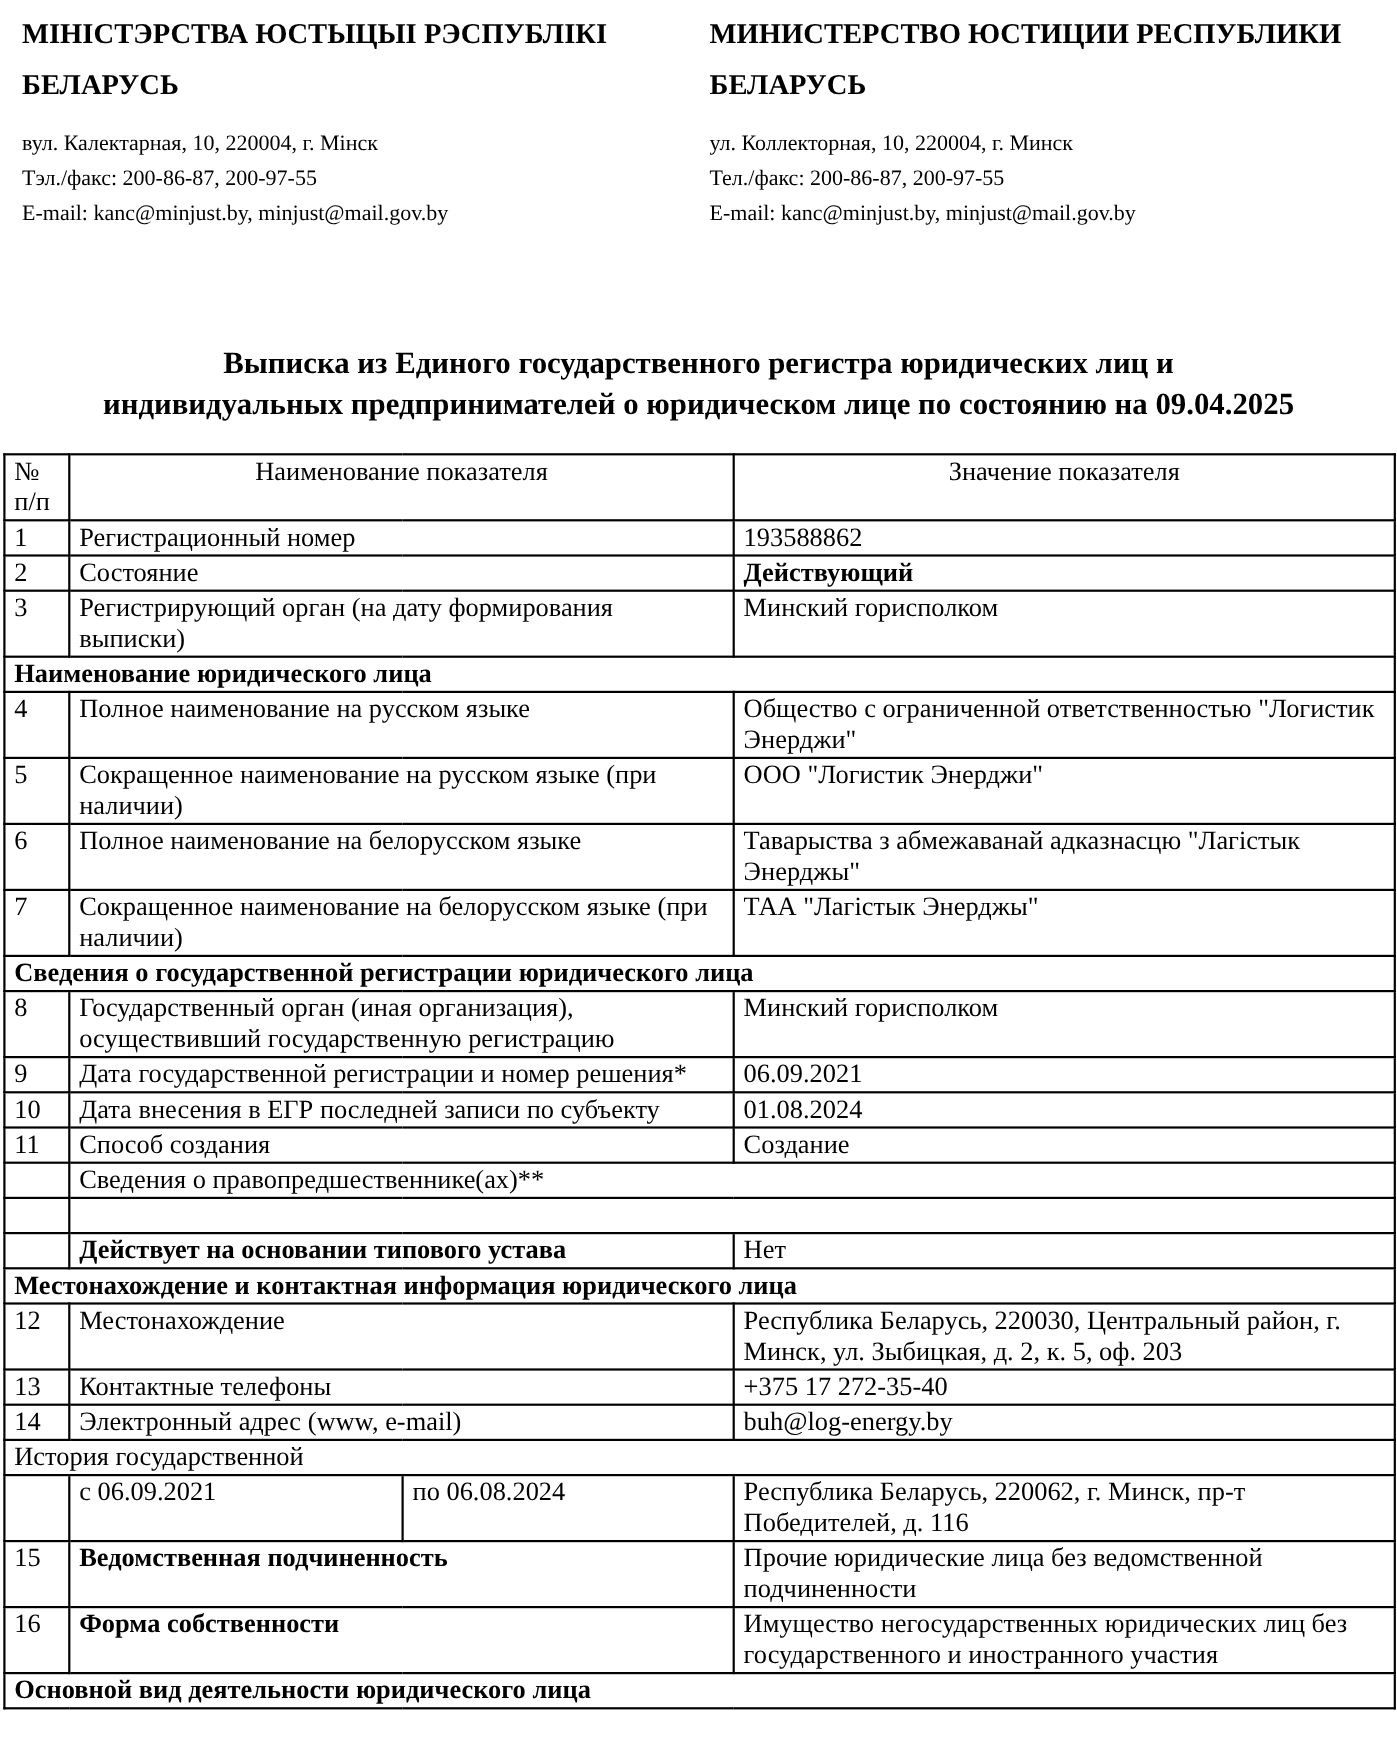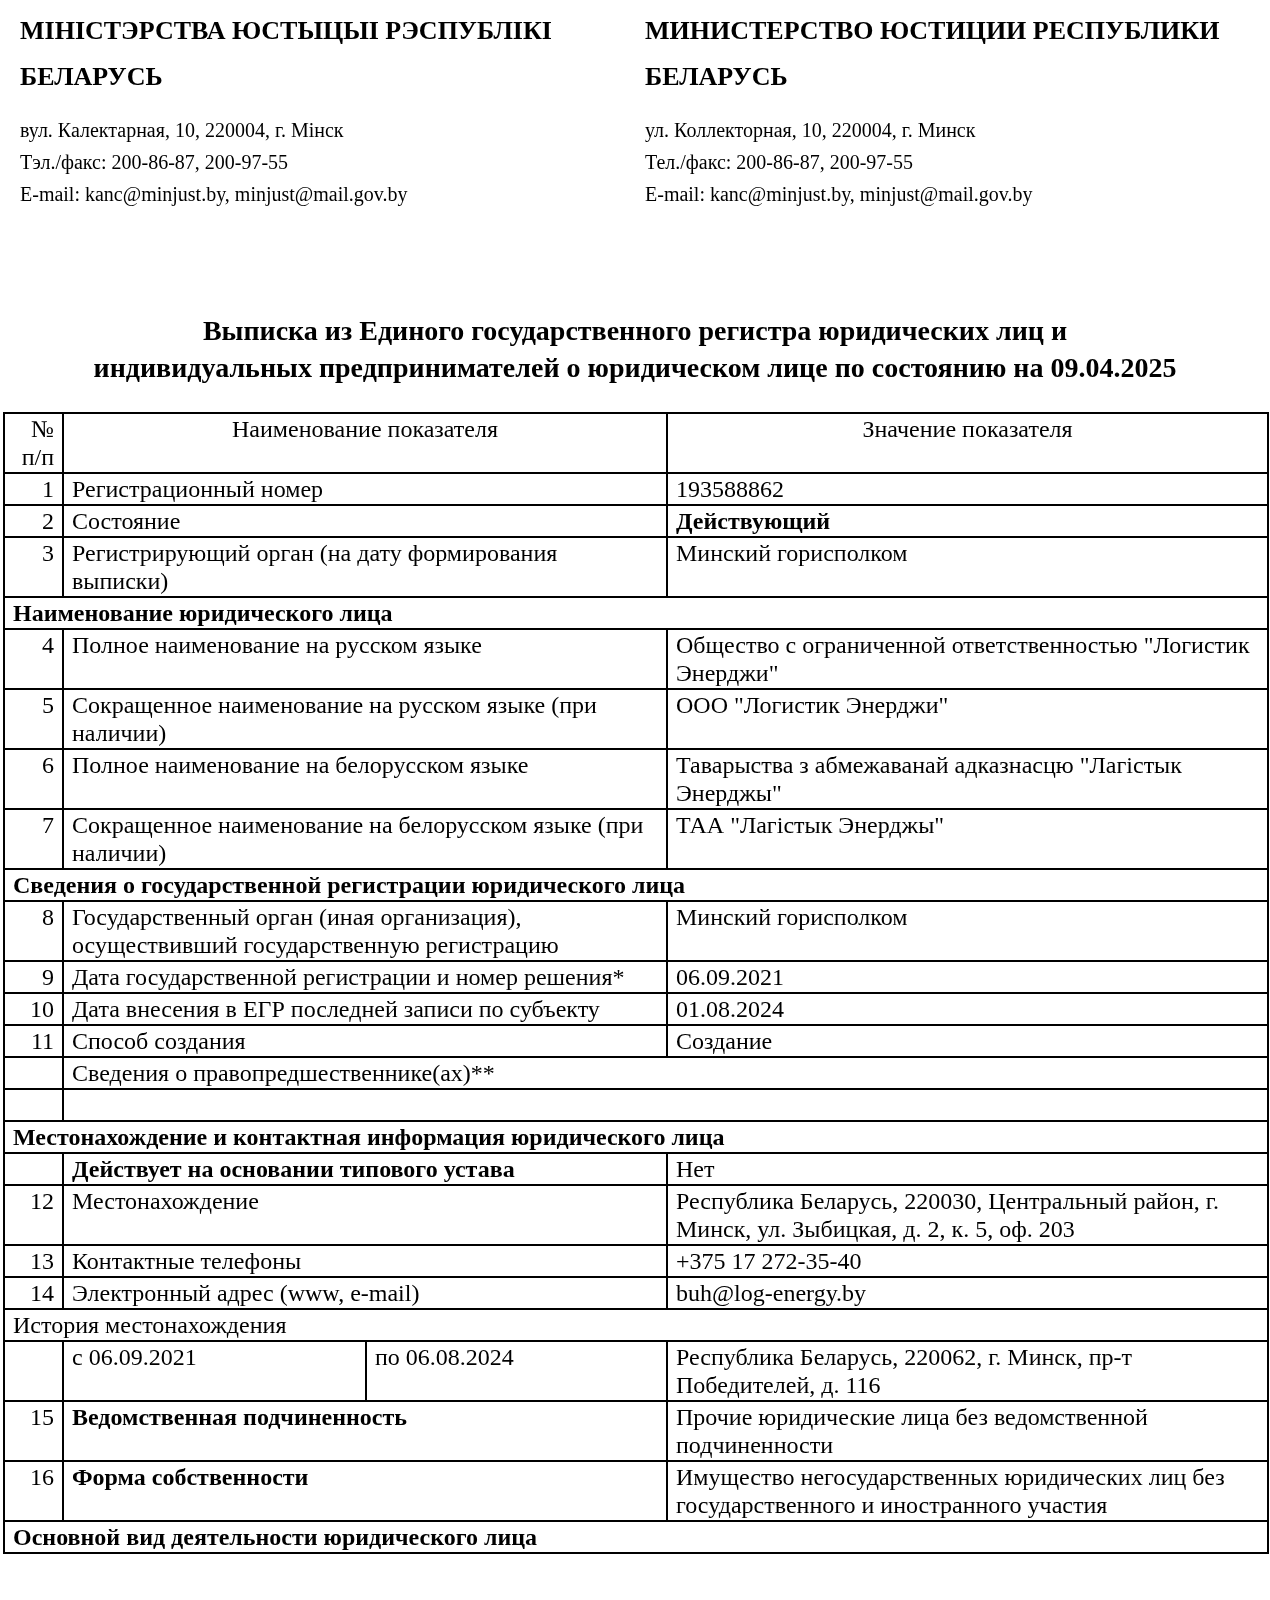--- a/index.html
+++ b/index.html
@@ -55,21 +55,21 @@
   }
   table.registry td {
     border: 2px solid #000000;
     vertical-align: top;
     padding: 1px 8px;
     line-height: 28px;
     overflow: hidden;
     word-wrap: break-word;
   }
   td.c-num {
-    text-align: right;
+    text-align: left;
     padding: 1px 2px;
   }
   td.c-center { text-align: left; }
   .bold { font-weight: bold; }
   td.c-pad-left { padding-left: 16px; }
   tr.empty-row td { height: 28px; }
   thead td { text-align: center; }
 </style>
 </head>
 <body>
@@ -178,44 +178,44 @@
       </tr>
       <tr>
         <td class="c-num"></td>
         <td colspan="3" class="c-center">Сведения о правопредшественнике(ах)**</td>
       </tr>
       <tr class="empty-row">
         <td class="c-num"></td>
         <td colspan="3"></td>
       </tr>
       <tr>
-        <td colspan="4" class="c-center bold">Местонахождение и контактная информация юридического лица</td>
-      </tr>
-      <tr>
         <td class="c-num"></td>
         <td colspan="2" class="bold">Действует на основании типового устава</td>
         <td>Нет</td>
+      </tr>
+      <tr>
+        <td colspan="4" class="c-center bold">Местонахождение и контактная информация юридического лица</td>
       </tr>
       <tr>
         <td class="c-num">12</td>
         <td colspan="2">Местонахождение</td>
         <td>Республика Беларусь, 220030, Центральный район, г. Минск, ул. Зыбицкая, д. 2, к. 5, оф. 203</td>
       </tr>
       <tr>
         <td class="c-num">13</td>
         <td colspan="2">Контактные телефоны</td>
         <td>+375 17 272-35-40</td>
       </tr>
       <tr>
         <td class="c-num">14</td>
         <td colspan="2">Электронный адрес (www, e-mail)</td>
         <td class="c-pad-left">buh@log-energy.by</td>
       </tr>
       <tr>
-        <td colspan="4" class="c-center">История местонахождения</td>
+        <td colspan="4" class="c-center">История государственной</td>
       </tr>
       <tr>
         <td class="c-num"></td>
         <td>с 06.09.2021</td>
         <td>по 06.08.2024</td>
         <td>Республика Беларусь, 220062, г. Минск, пр-т Победителей, д. 116</td>
       </tr>
       <tr>
         <td class="c-num">15</td>
         <td colspan="2" class="bold">Ведомственная подчиненность</td>

